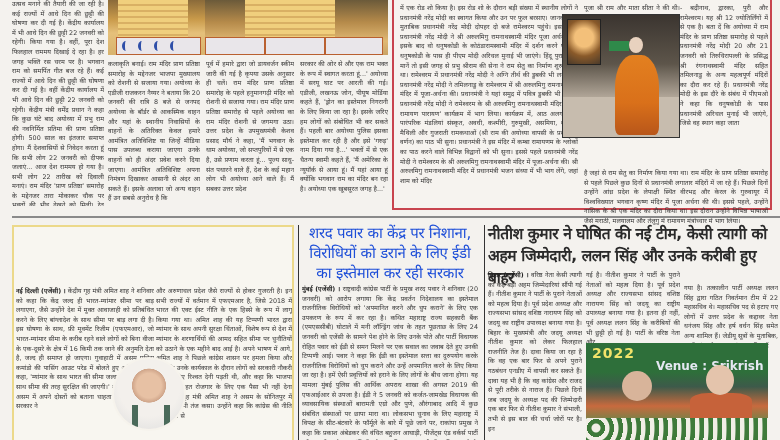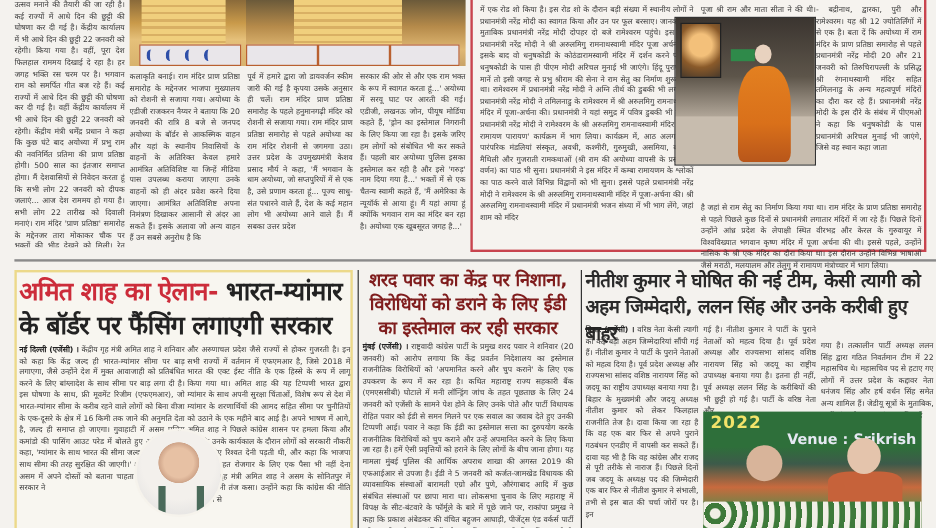--- a/index.html
+++ b/index.html
@@ -73,21 +73,21 @@
   .shah-photo {
     position: absolute; left: 98px; top: 130px; width: 74px; height: 74px; border-radius: 50%;
     background: radial-gradient(circle at 50% 38%,#e7c1a4 0 22%,#cfa58a 30%,#f3f0ec 31%,#f3f0ec 55%,#ddd 100%);
     border: 2px solid #f6f3ec; overflow: hidden;
   }
   .shah-stole { position: absolute; bottom: -6px; left: 18px; width: 38px; height: 30px; border-left: 6px solid #4a6a5a; border-right: 6px solid #4a6a5a; }
 
   .vrule1 { position: absolute; left: 298px; top: 5px; width: 1px; height: 215px; background: #333; }
 
   .pawar { position: absolute; left: 302px; top: 3px; width: 176px; height: 217px; }
-  .headline-pawar { font-family: "DejaVu Sans", sans-serif; font-weight: bold; font-size: 15px; line-height: 20px; text-align: center; color: #7f1d1d; letter-spacing: -0.3px; }
+  .headline-pawar { font-family: "DejaVu Sans", sans-serif; font-weight: normal; font-size: 15px; line-height: 20px; text-align: center; color: #1d4ed8; letter-spacing: -0.3px; }
   .pawar .body-text { margin-top: 2px; height: 158px; }
 
   .vrule2 { position: absolute; left: 484px; top: 5px; width: 1px; height: 215px; background: #333; }
 
   .nitish { position: absolute; left: 488px; top: 3px; width: 292px; height: 217px; }
   .headline-nitish { font-family: "DejaVu Sans", sans-serif; font-weight: bold; font-size: 15.5px; line-height: 22px; color: #2a2a2a; letter-spacing: -0.4px; white-space: nowrap; }
   .nitish-col1 { position: absolute; left: 0; top: 48px; width: 94px; height: 170px; }
   .nitish-col2 { position: absolute; left: 98px; top: 48px; width: 94px; height: 82px; }
   .nitish-col3 { position: absolute; left: 196px; top: 61px; width: 94px; height: 82px; }
   .nitish-photo {
@@ -141,23 +141,20 @@
     <div class="txt-right-top body-text">- बद्रीनाथ, द्वारका, पुरी और रामेश्वरम। यह श्री 12 ज्योतिर्लिंगों में से एक है। बता दें कि अयोध्या में राम मंदिर के प्राण प्रतिष्ठा समारोह से पहले प्रधानमंत्री नरेंद्र मोदी 20 और 21 जनवरी को तिरुचिरापल्ली के प्रसिद्ध श्री रंगनाथस्वामी मंदिर सहित तमिलनाडु के अन्य महत्वपूर्ण मंदिरों का दौरा कर रहे हैं। प्रधानमंत्री नरेंद्र मोदी के इस दौरे के संबंध में पीएमओ ने कहा कि धनुषकोडी के पास प्रधानमंत्री अरिचल मुनाई भी जाएंगे, जिसे वह स्थान कहा जाता</div>
     <div class="txt-bottom body-text">है जहां से राम सेतु का निर्माण किया गया था। राम मंदिर के प्राण प्रतिष्ठा समारोह से पहले पिछले कुछ दिनों से प्रधानमंत्री लगातार मंदिरों में जा रहे हैं। पिछले दिनों उन्होंने आंध्र प्रदेश के लेपाक्षी स्थित वीरभद्र और केरल के गुरुवायूर में विश्वविख्यात भगवान कृष्ण मंदिर में पूजा अर्चना की थी। इससे पहले, उन्होंने नासिक के श्री एक मंदिर का दौरा किया था। इस दौरान उन्होंने विभिन्न भाषाओं जैसे मराठी, मलयालम और तेलुगु में रामायण मंत्रोच्चार में भाग लिया।</div>
   </div>
 </div>
 
 <div class="hr-mid"></div>
 
 <div class="bottom">
 
   <div class="box-shah">
-    <div class="headline-shah">
-      <span class="red">अमित शाह का ऐलान-</span><span> भारत-म्यांमार के बॉर्डर पर फैंसिंग लगाएगी सरकार</span>
-    </div>
     <div class="shah-col1 body-text">
       <span class="dateline">नई दिल्ली (एजेंसी) ।</span><span> केंद्रीय गृह मंत्री अमित शाह ने शनिवार को कहा कि केंद्र जल्द ही भारत-म्यांमार सीमा पर बाड़ लगाएगा, जैसे उन्होंने देश में मुक्त आवाजाही को प्रतिबंधित करने के लिए बांग्लादेश के साथ सीमा पर बाड़ लगा दी है। इस घोषणा के साथ, फ्री मूवमेंट रिजीम (एफएमआर), जो भारत-म्यांमार सीमा के करीब रहने वाले लोगों को बिना वीजा के एक-दूसरे के क्षेत्र में 16 किमी तक जाने की अनुमति देता है, जल्द ही समाप्त हो जाएगा। गुवाहाटी में असम पुलिस कमांडो की पासिंग आउट परेड में बोलते हुए अमित शाह ने कहा, 'म्यांमार के साथ भारत की सीमा जल्द ही बांग्लादेश के साथ सीमा की तरह सुरक्षित की जाएगी।' शाह ने कहा कि मैं असम में अपने दोस्तों को बताना चाहता हूं कि नरेंद्र मोदी सरकार ने</span>
     </div>
     <div class="shah-col2 body-text">और अरुणाचल प्रदेश जैसे राज्यों से होकर गुजरती है। इन सभी राज्यों में वर्तमान में एफएमआर है, जिसे 2018 में भारत की एक्ट ईस्ट नीति के एक हिस्से के रूप में लागू किया गया था। अमित शाह की यह टिप्पणी भारत द्वारा म्यांमार के साथ अपनी सुरक्षा चिंताओं, विशेष रूप से देश में म्यांमार के शरणार्थियों की आमद सहित सीमा पर चुनौतियों को उठाने के एक महीने बाद आई है। अपने भाषण में आगे, अमित शाह ने पिछले कांग्रेस शासन पर हमला किया और कहा कि उनके कार्यकाल के दौरान लोगों को सरकारी नौकरी पाने के लिए रिश्वत देनी पड़ती थी, और कहा कि भाजपा शासन के तहत रोजगार के लिए एक पैसा भी नहीं देना पड़ता था। गृह मंत्री अमित शाह ने असम के सोनितपुर में कांग्रेस पर भी तंज कसा। उन्होंने कहा कि कांग्रेस की नीति समस्याओं से</div>
     <div class="shah-photo">
       <div class="shah-stole"></div>
     </div>
   </div>
 
   <div class="vrule1"></div>

